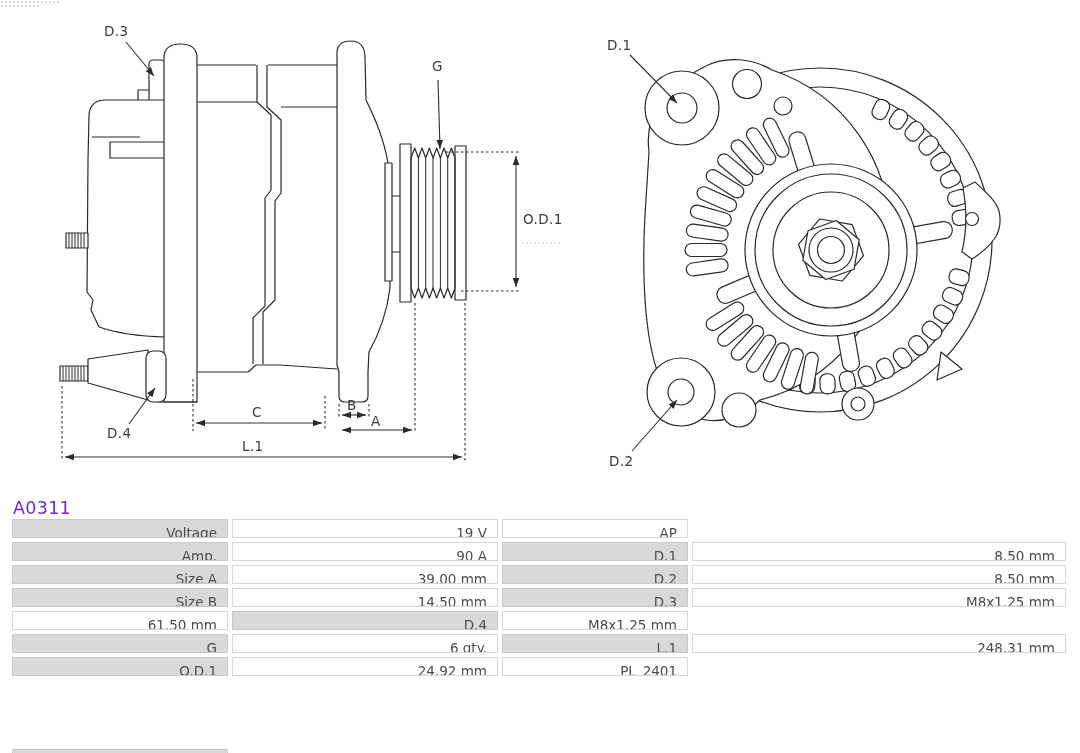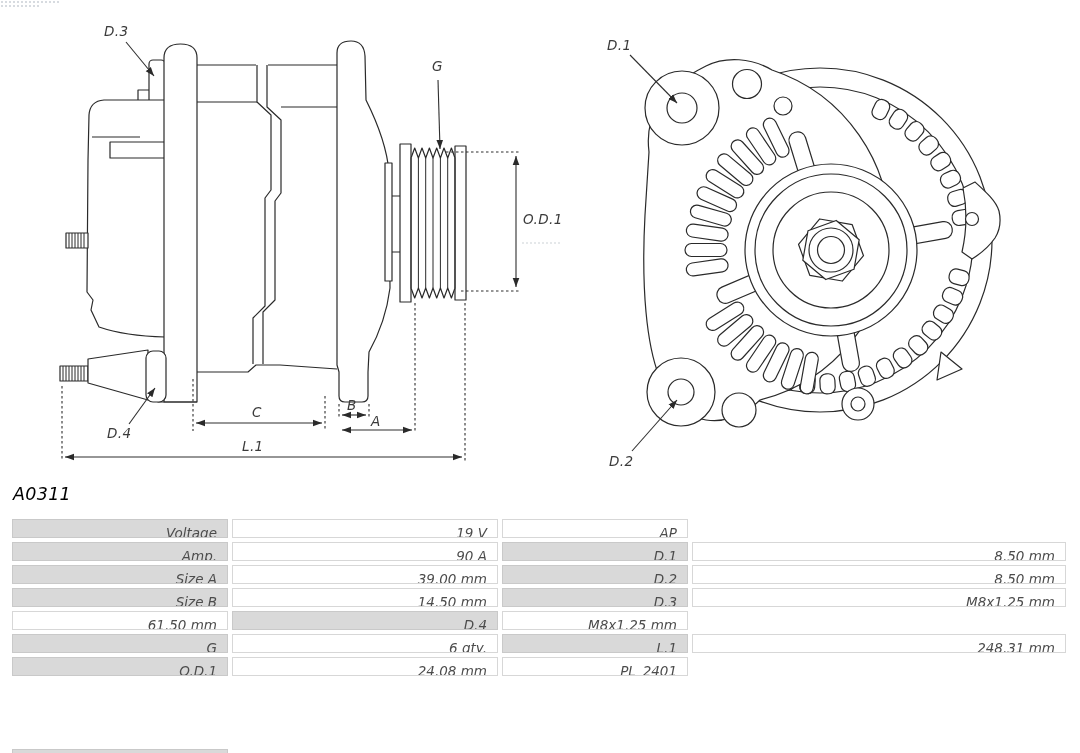--- a/index.html
+++ b/index.html
@@ -1,24 +1,24 @@
 <!DOCTYPE html>
 <html><head>
 <meta charset="utf-8">
 <style>
   html,body{margin:0;padding:0;background:#fff;}
   .stage{position:relative;width:1080px;height:753px;background:#fff;overflow:hidden;
-         font-family:"DejaVu Sans","Liberation Sans",sans-serif;font-style:italic;}
+         font-family:"DejaVu Sans","Liberation Sans",sans-serif;}
   .watermark{position:absolute;left:1px;top:1px;width:58px;height:7px;}
   .watermark .wline{height:2px;margin-bottom:2px;
     background:repeating-linear-gradient(90deg,#d7dbe0 0 2px,transparent 2px 4px);}
   .watermark .wline:last-child{width:40px;}
   svg.diagram{position:absolute;left:0;top:0;}
   .dim-text{font-size:13.5px;fill:#3b3b3b;letter-spacing:.4px;}
-  .part-number{position:absolute;left:13px;top:484px;font-size:17.5px;color:#000000;
+  .part-number{position:absolute;left:13px;top:498px;font-size:17.5px;color:#6d28d9;
                letter-spacing:.3px;}
   .spec-table{position:absolute;left:12px;top:519px;width:1054px;}
   .spec-row{display:grid;grid-template-columns:216px 266px 186px 374px;column-gap:4px;
             margin-bottom:4px;}
   .cell{box-sizing:border-box;height:19px;line-height:27px;font-size:13.5px;color:#4c4c4c;
         text-align:right;padding-right:10px;overflow:hidden;white-space:nowrap;}
   .cell.lbl{background:#d9d9d9;border:1px solid #c9c9c9;}
   .cell.val{background:#ffffff;border:1px solid #d7d7d7;}
   .partial-row{position:absolute;left:12px;top:749px;width:216px;height:6px;
                background:#d9d9d9;border:1px solid #c9c9c9;box-sizing:border-box;}
@@ -346,19 +346,19 @@
       <div class="cell val">M8x1.25 mm</div>
     </div>
     <div class="spec-row">
       <div class="cell lbl">G</div>
       <div class="cell val">6 qty.</div>
       <div class="cell lbl">L.1</div>
       <div class="cell val">248.31 mm</div>
     </div>
     <div class="spec-row">
       <div class="cell lbl">O.D.1</div>
-      <div class="cell val">24.08 mm</div>
+      <div class="cell val">24.92 mm</div>
       <div class="cell val">PL_2401</div>
     </div>
   </div>
 
   <div class="partial-row"></div>
 </div>
 
 </body></html>

